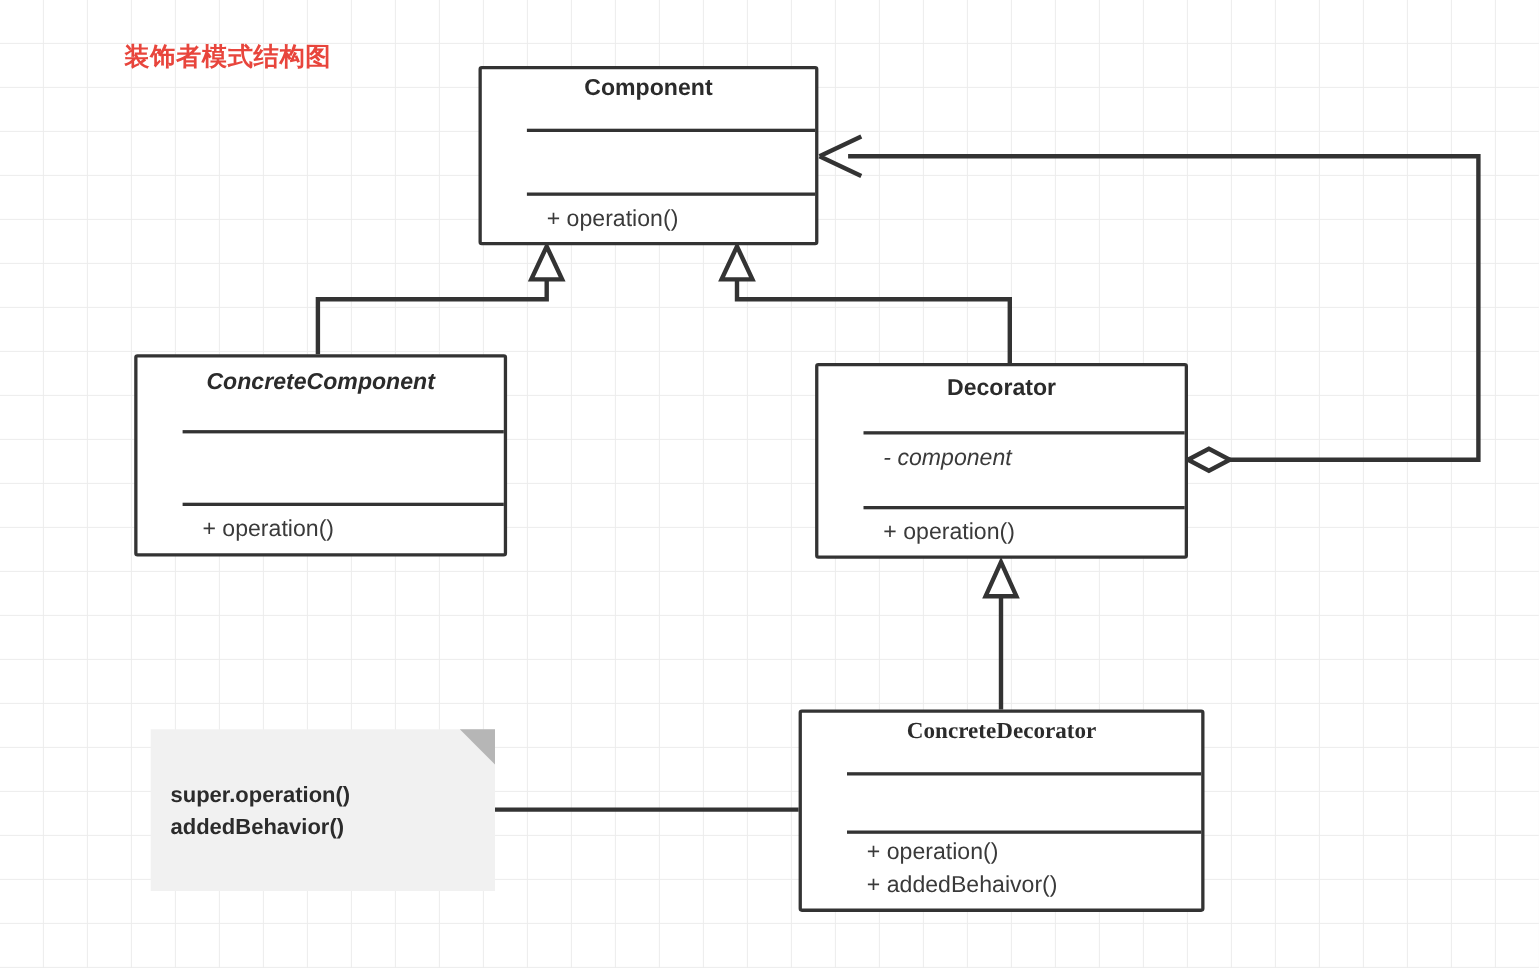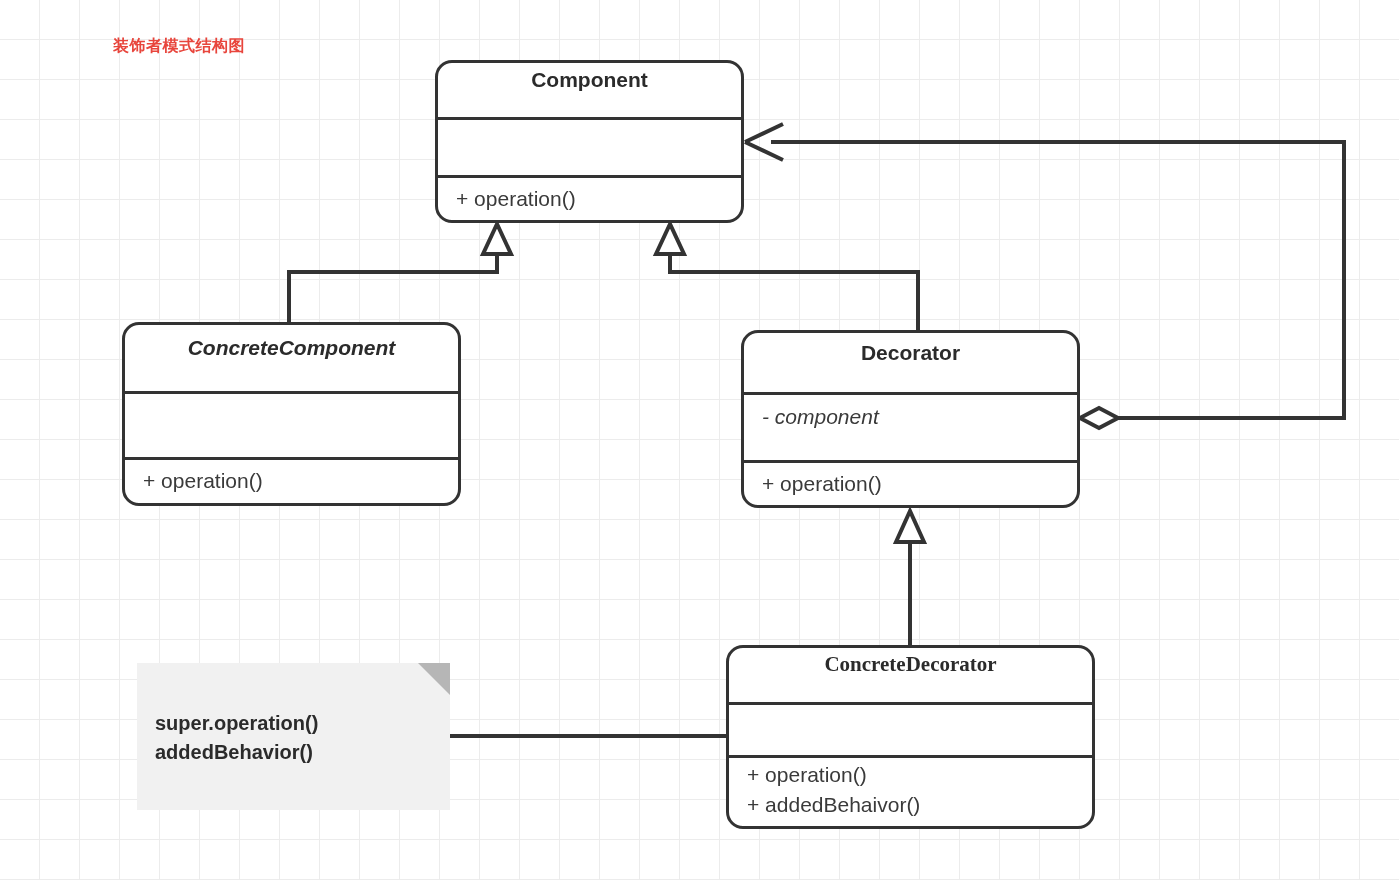--- a/index.html
+++ b/index.html
@@ -25,32 +25,32 @@
     left: 0;
     top: 0;
     width: 1399px;
     height: 880px;
     pointer-events: none;
   }
   .diagram-title {
     position: absolute;
     left: 113px;
     top: 36px;
-    font-size: 16px;
+    font-size: 23px;
     font-weight: bold;
     color: #e8453c;
     letter-spacing: 0.5px;
     white-space: nowrap;
   }
   .uml-class {
     position: absolute;
     box-sizing: border-box;
     background: #ffffff;
     border: 3px solid #333333;
-    border-radius: 17px;
+    border-radius: 3px;
     display: flex;
     flex-direction: column;
     gap: 20px;
   }
   .uml-name {
     text-align: center;
     font-weight: bold;
     font-size: 21px;
     color: #2b2b2b;
     display: flex;
@@ -60,20 +60,21 @@
   }
   .uml-attrs, .uml-ops {
     border-top: 3px solid #333333;
     box-sizing: border-box;
     padding: 6px 14px 6px 18px;
     font-size: 21px;
     color: #3a3a3a;
     display: flex;
     flex-direction: column;
     justify-content: center;
+    margin-left: 41px;
   }
   .uml-attrs .member, .uml-ops .member {
     line-height: 1.45;
     white-space: nowrap;
   }
   .uml-attrs.empty {
     padding: 0;
   }
 
   

